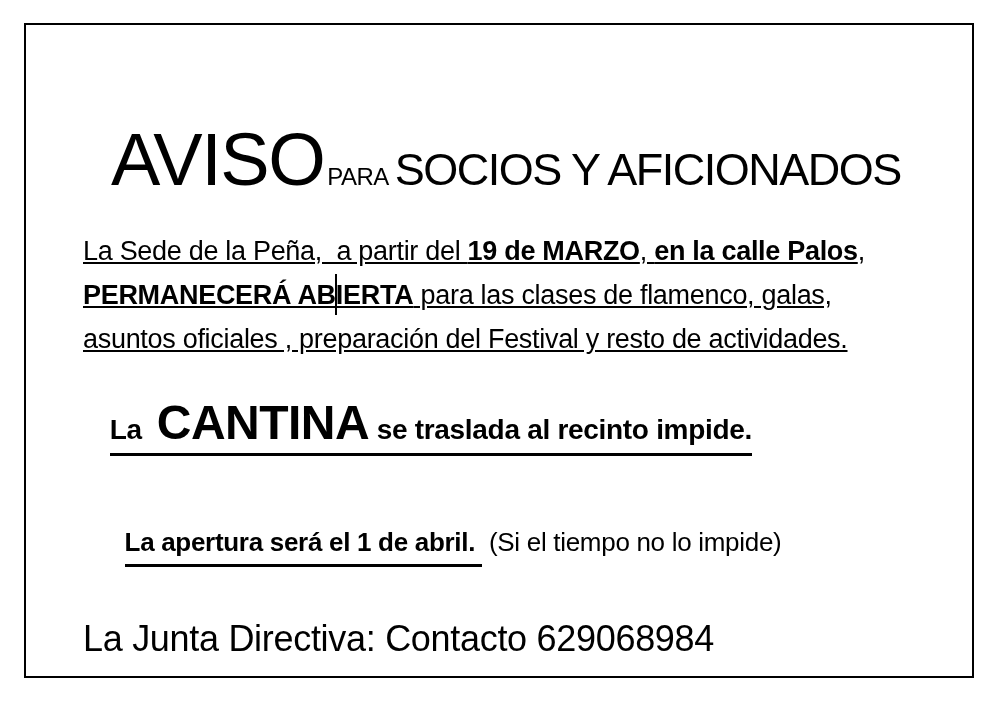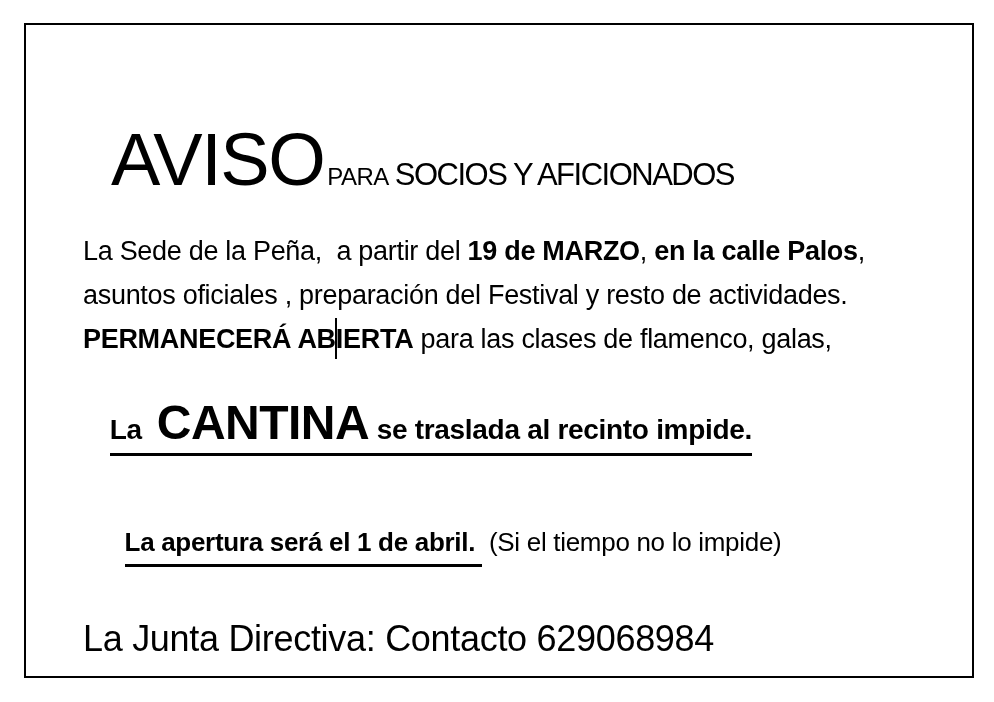--- a/index.html
+++ b/index.html
@@ -25,22 +25,22 @@
   }
   .title {
     font-weight:400;
     white-space:nowrap;
     line-height:1;
     letter-spacing:-1.5px;
     margin:0 0 32px 0;
   }
   .t-big   { font-size:74px;margin-left:28px; }
   .t-small { font-size:24px; letter-spacing:-0.5px; margin:0 6px 0 3px; }
-  .t-mid   { font-size:31px; }
-  .para { margin:0 0 18px 0; }
+  .t-mid   { font-size:45px; }
+  .para { margin:0 0 18px 0;text-decoration:underline; }
   .body-line {
     font-size:27px;
     line-height:44px;
     white-space:pre-wrap;
     letter-spacing:-0.3px;
   }
   .body-line b { font-weight:700; }
   .caret {
     display:inline-block;
     width:0; height:0;
@@ -89,22 +89,22 @@
 
 <div class="page">
   <div class="frame">
 
     <h1 class="title">
       <span class="t-big">AVISO</span><span class="t-small">PARA</span><span class="t-mid">SOCIOS Y AFICIONADOS</span>
     </h1>
 
     <div class="para">
       <div class="body-line"><span>La Sede de la Peña,  a partir del </span><b>19 de MARZO</b><span>, </span><b>en la calle Palos</b><span>,</span></div>
+      <div class="body-line"><b>PERMANECERÁ AB</b><span class="caret"></span><b>IERTA</b><span> para las clases de flamenco, galas,</span></div>
       <div class="body-line"><span>asuntos oficiales , preparación del Festival y resto de actividades.</span></div>
-      <div class="body-line"><b>PERMANECERÁ AB</b><span class="caret"></span><b>IERTA</b><span> para las clases de flamenco, galas,</span></div>
     </div>
 
     <div class="cantina-line">
       <span class="underlined"><span class="cantina-small">La  </span><span class="cantina-big">CANTINA</span><span class="cantina-small"> se traslada al recinto impide.</span></span>
     </div>
 
     <div class="apertura-line">
       <span class="underlined apertura-bold">La apertura será el 1 de abril. </span><span class="apertura-plain"> (Si el tiempo no lo impide)</span>
     </div>
 

